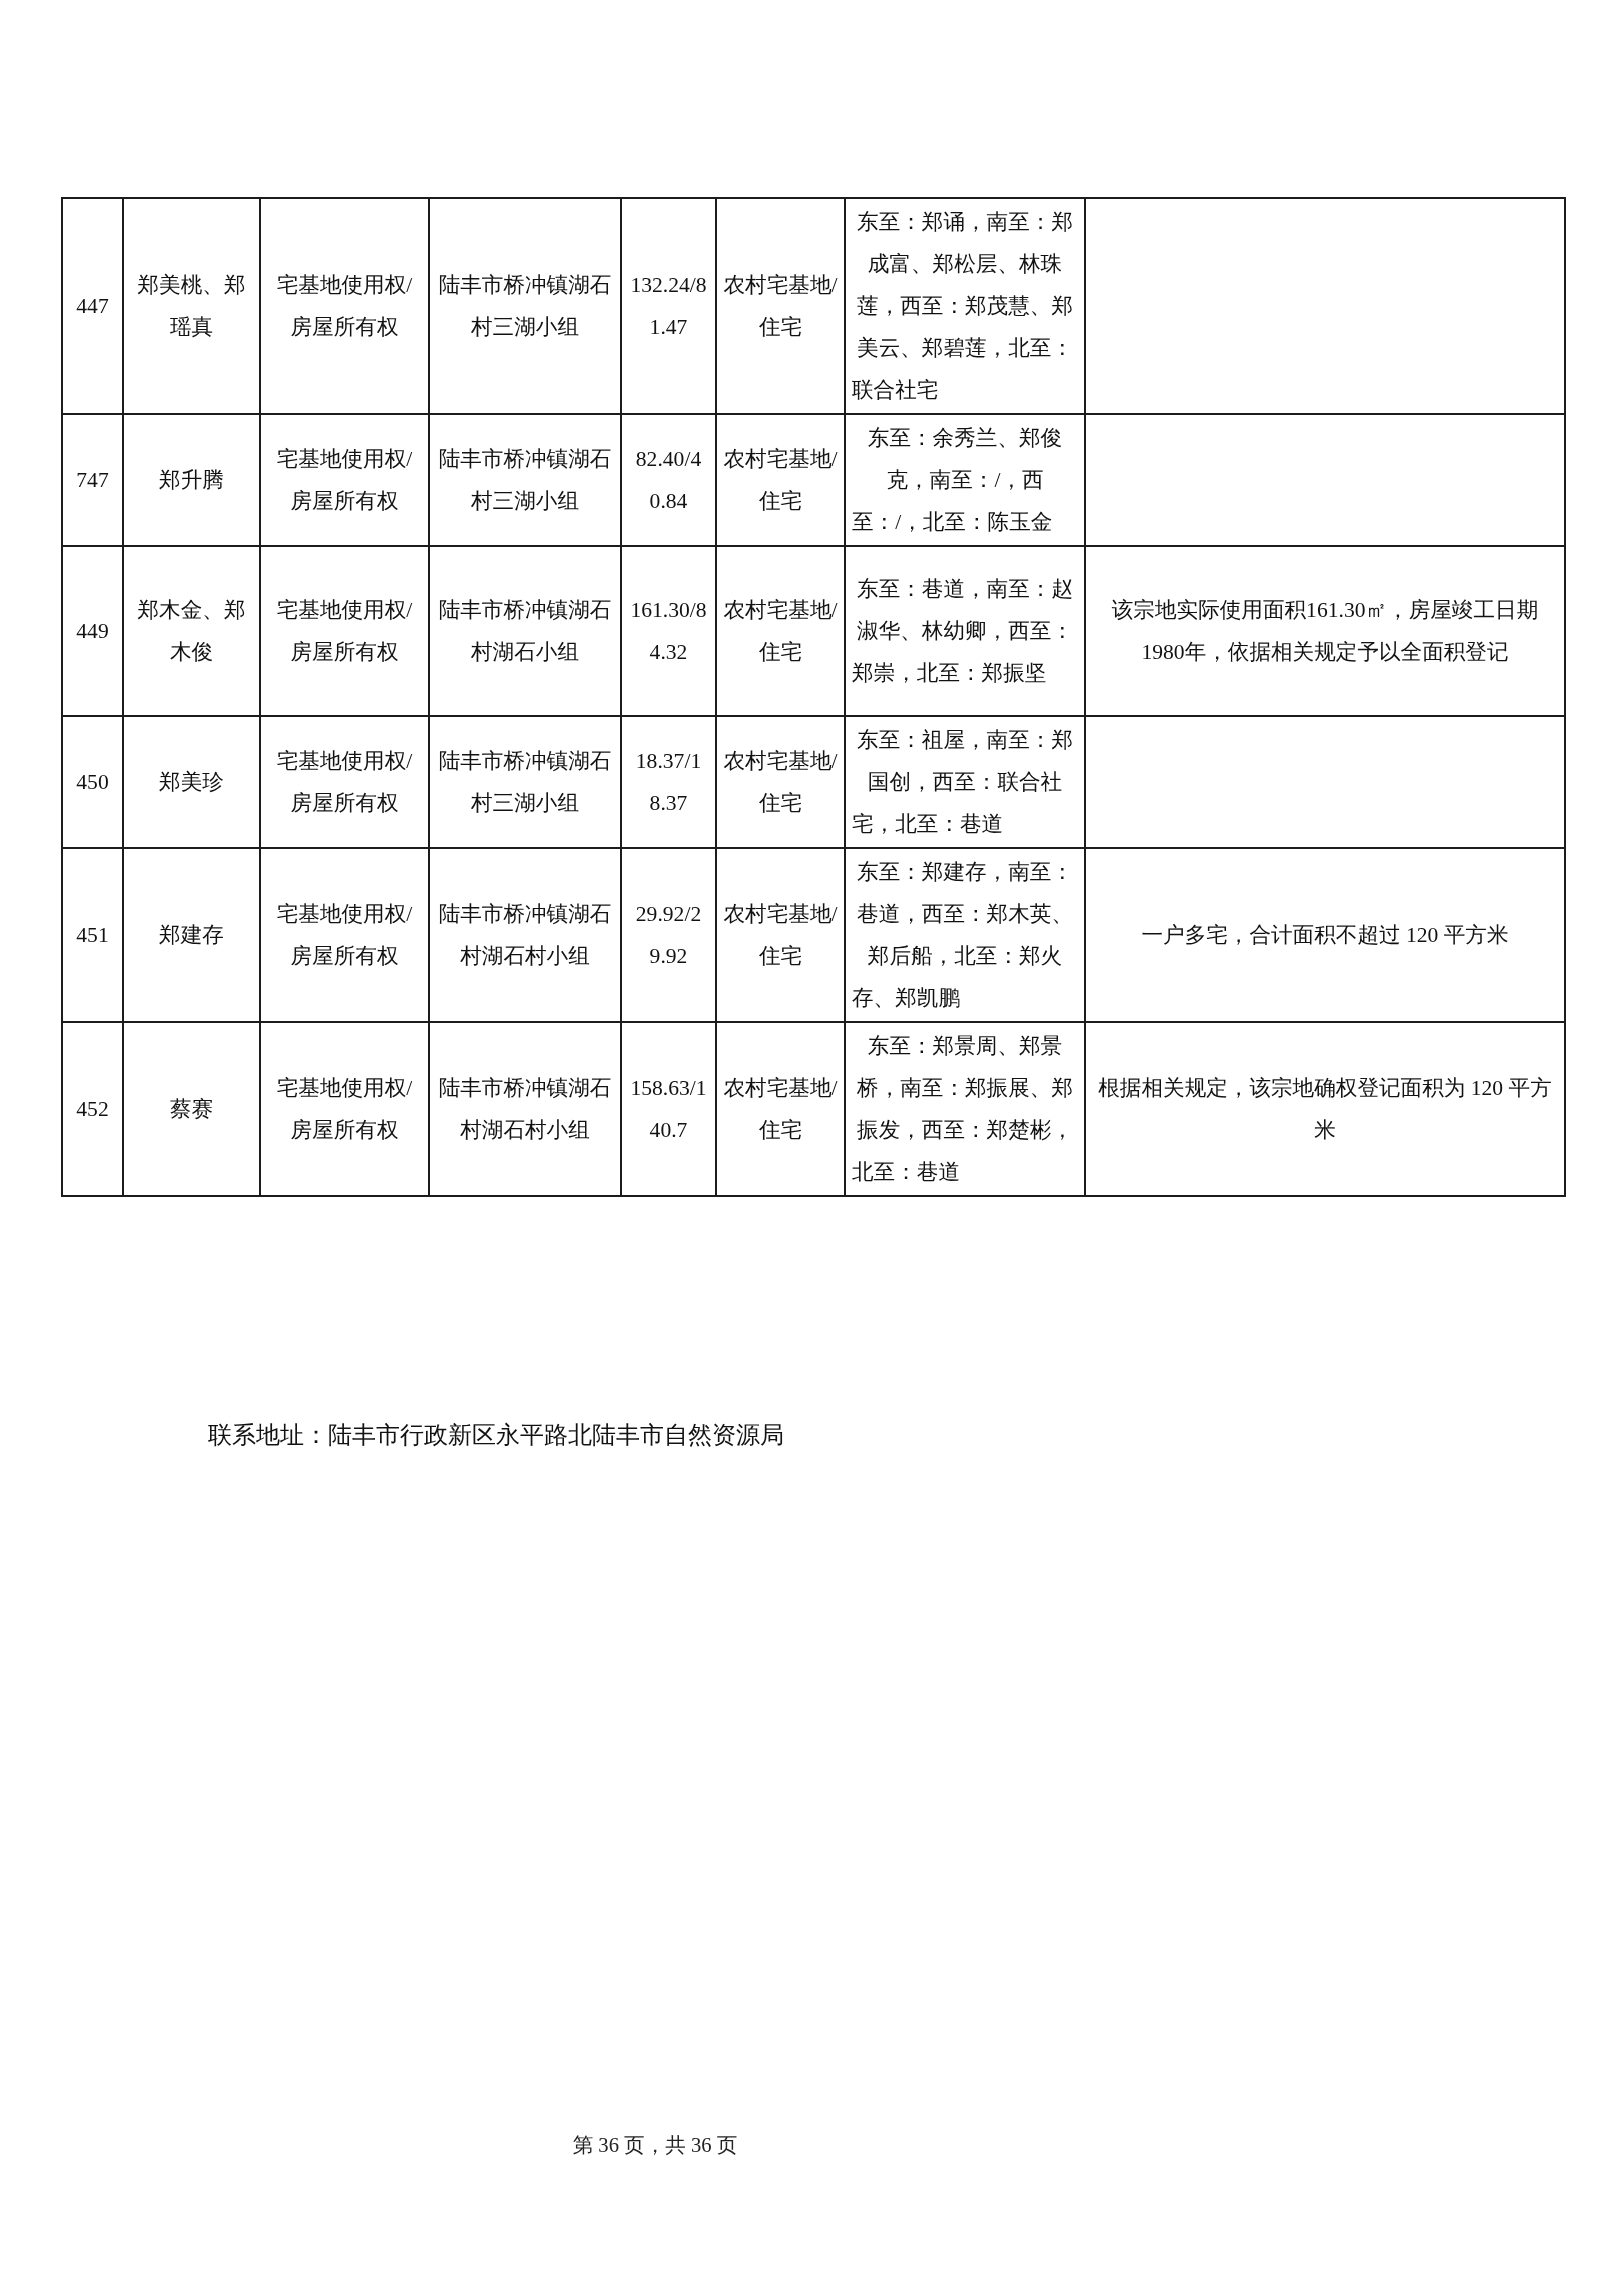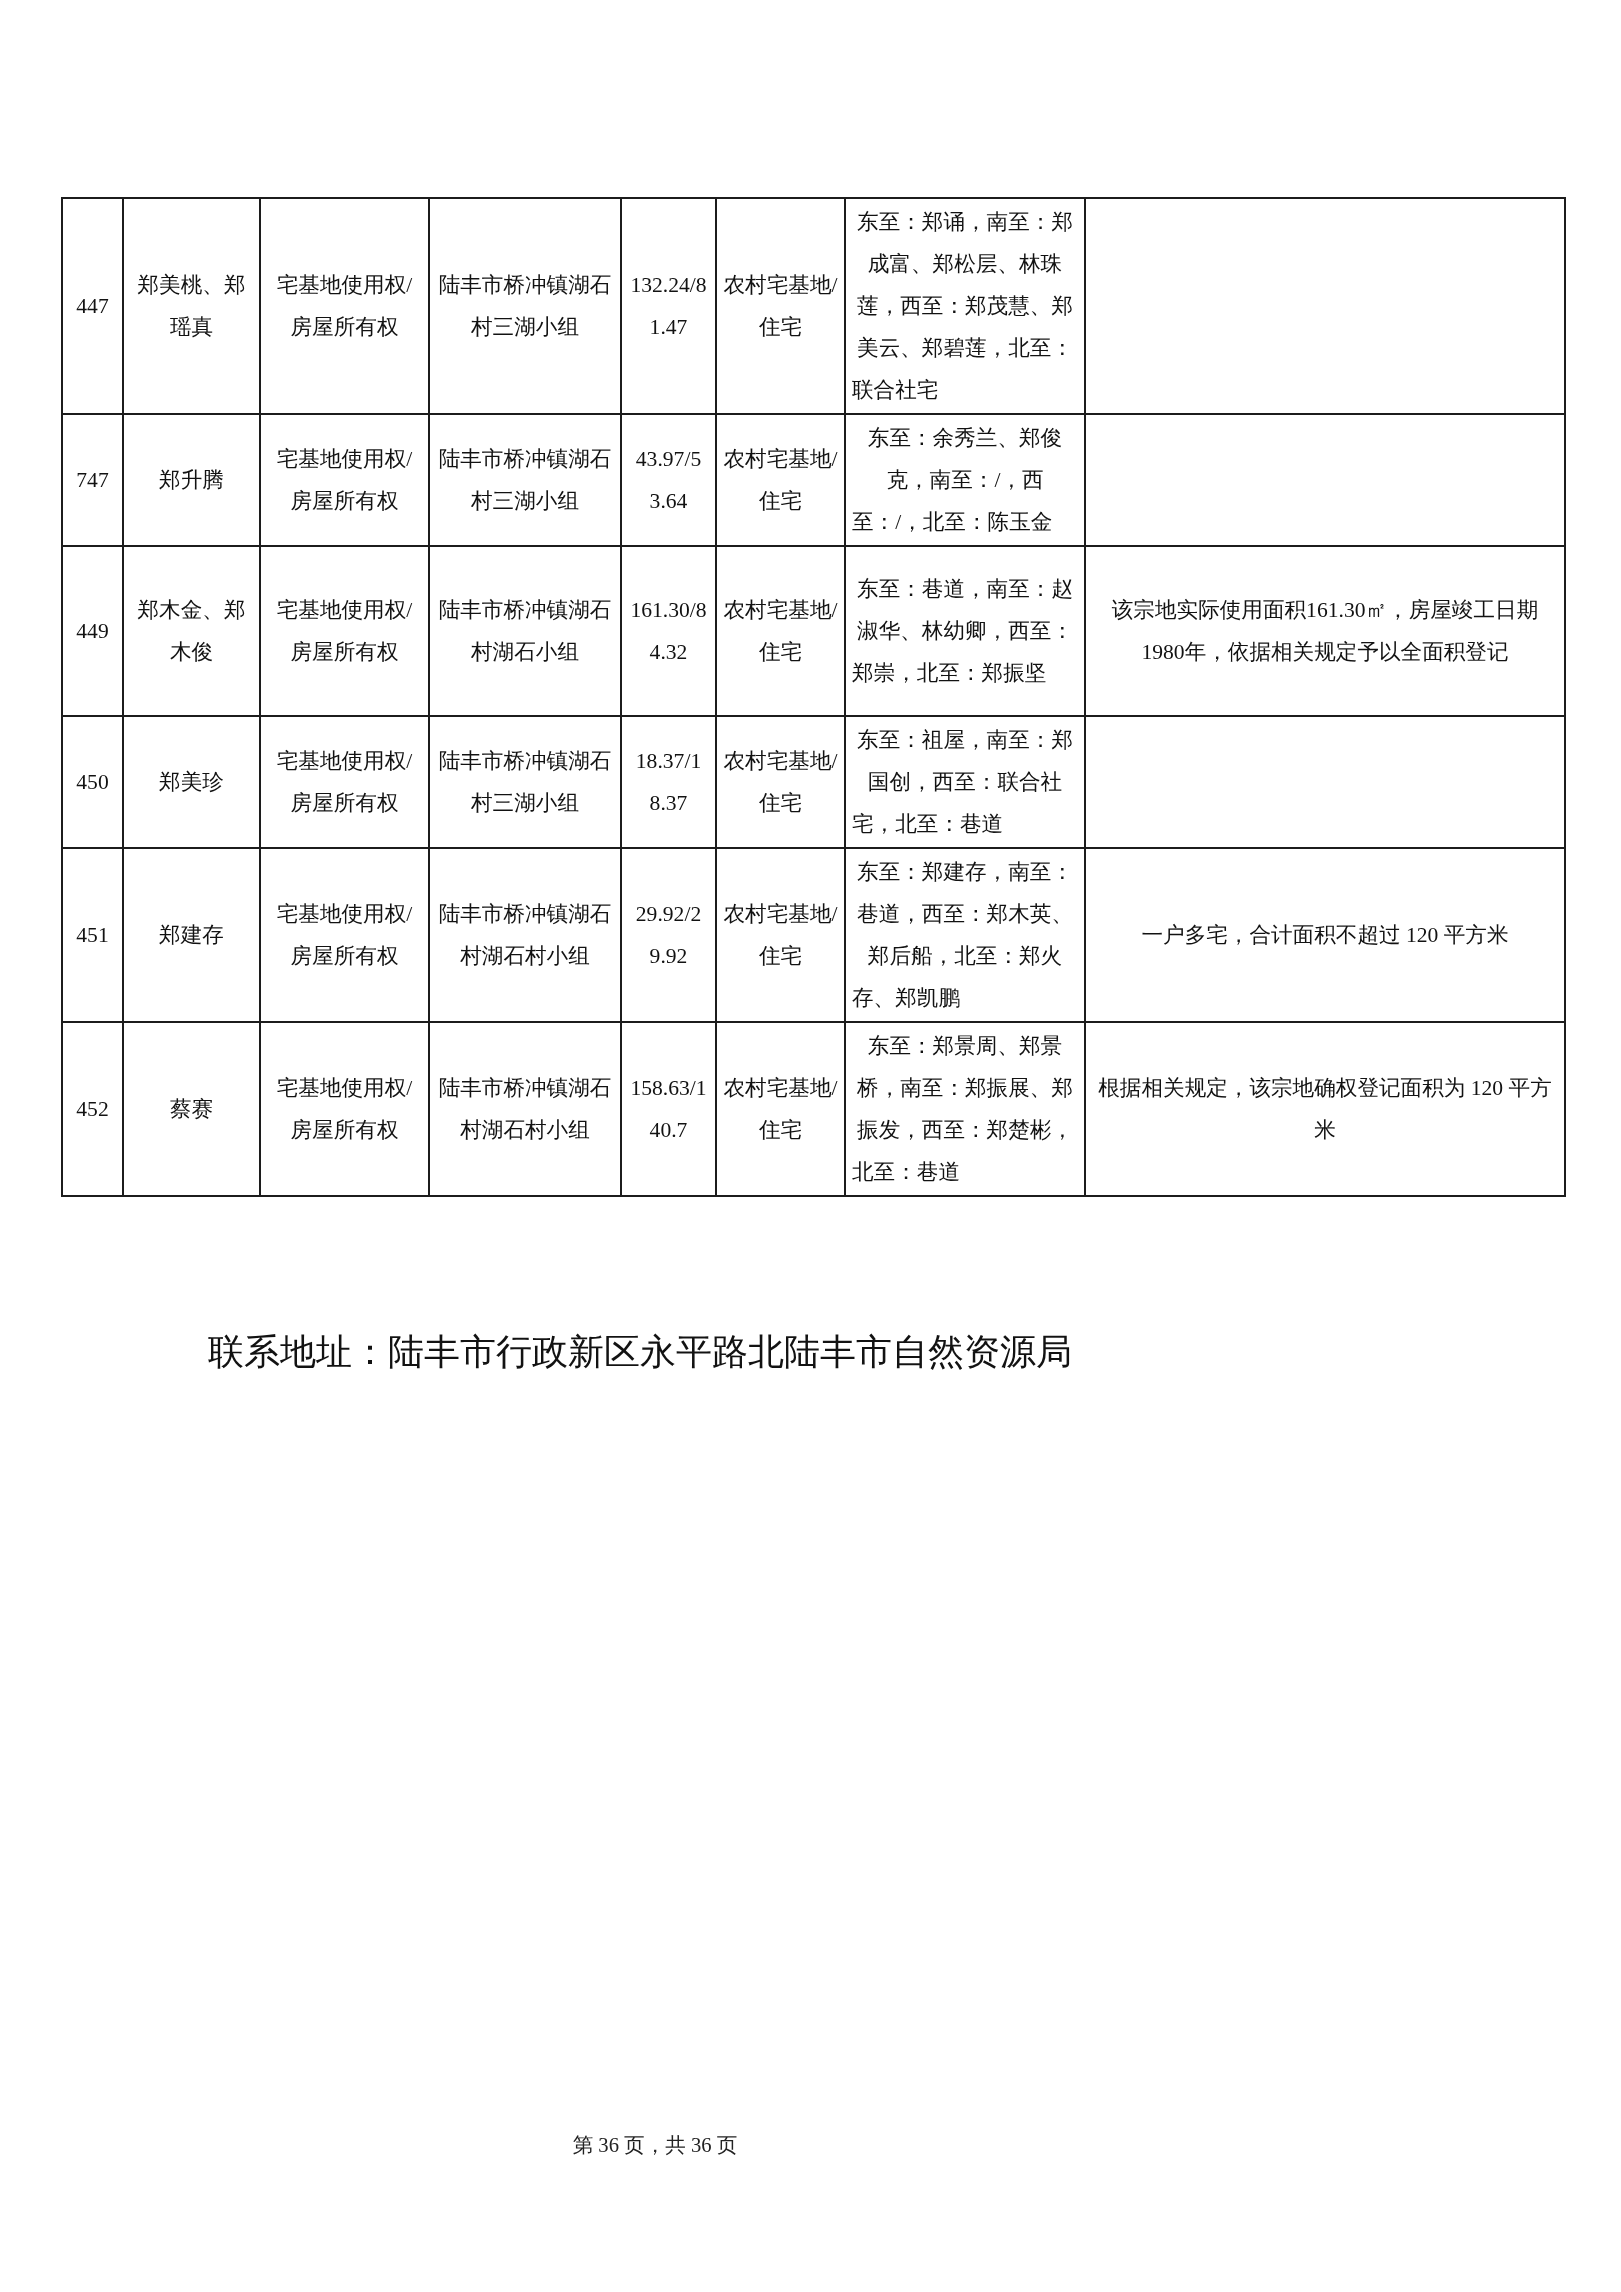--- a/index.html
+++ b/index.html
@@ -53,22 +53,22 @@
   col.w-right { width: 169px; }
   col.w-loc   { width: 192px; }
   col.w-area  { width: 95px; }
   col.w-usage { width: 129px; }
   col.w-bound { width: 240px; }
   col.w-note  { width: auto; }
   
   .contact {
     position: absolute;
     left: 208px;
-    top: 1316px;
-    font-size: 36px;
+    top: 1399px;
+    font-size: 24px;
     line-height: 72px;
     white-space: nowrap;
   }
   
   .signature {
     position: absolute;
     left: 843px;
     top: 1754px;
     width: 549px;
     text-align: center;
@@ -114,21 +114,21 @@
         <td class="c-area">132.24/81.47</td>
         <td class="c-usage">农村宅基地/住宅</td>
         <td class="c-bound">东至：郑诵，南至：郑成富、郑松层、林珠莲，西至：郑茂慧、郑美云、郑碧莲，北至：联合社宅</td>
         <td class="c-note"></td>
       </tr>
       <tr class="r-short">
         <td class="c-no">747</td>
         <td class="c-owner">郑升腾</td>
         <td class="c-right">宅基地使用权/房屋所有权</td>
         <td class="c-loc">陆丰市桥冲镇湖石村三湖小组</td>
-        <td class="c-area">43.97/53.64</td>
+        <td class="c-area">82.40/40.84</td>
         <td class="c-usage">农村宅基地/住宅</td>
         <td class="c-bound">东至：余秀兰、郑俊克，南至：/，西至：/，北至：陈玉金</td>
         <td class="c-note"></td>
       </tr>
       <tr class="r-tall">
         <td class="c-no">449</td>
         <td class="c-owner">郑木金、郑木俊</td>
         <td class="c-right">宅基地使用权/房屋所有权</td>
         <td class="c-loc">陆丰市桥冲镇湖石村湖石小组</td>
         <td class="c-area">161.30/84.32</td>

